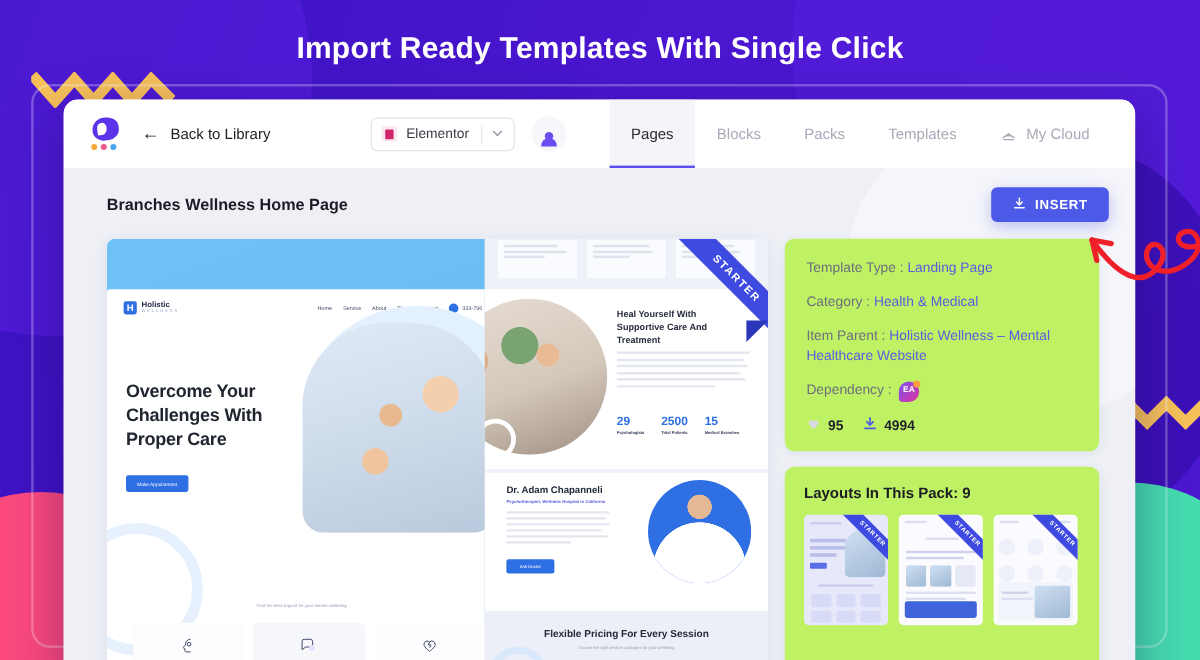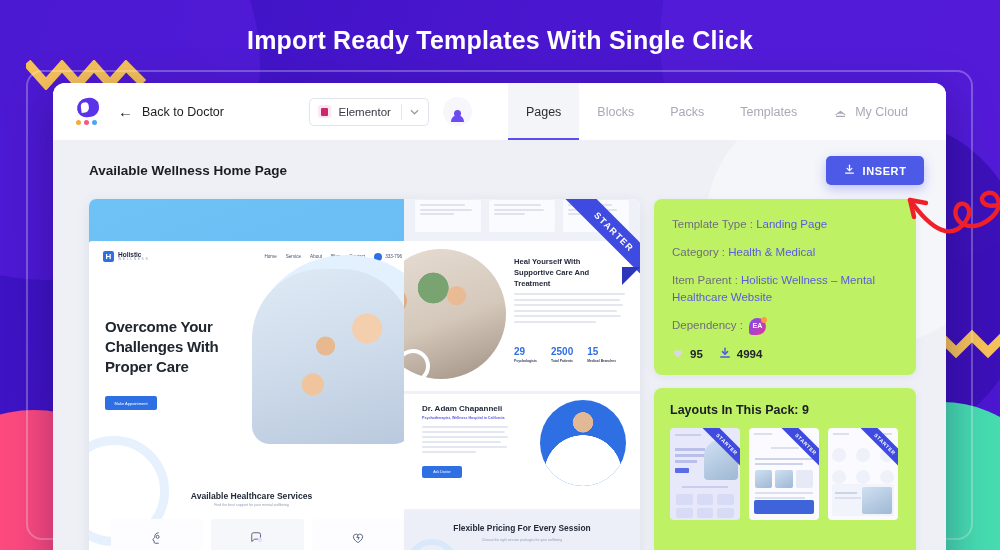--- a/index.html
+++ b/index.html
@@ -230,21 +230,21 @@
       <div class="drop"></div>
       <div class="dots">
           <i></i>
           <i></i>
           <i></i>
         </div>
     </div>
 
     <div id="back">
       <span class="arrow">←</span>
-      <span>Back to Doctor</span>
+      <span>Back to Library</span>
     </div>
 
     <div id="nav-right">
       <div id="builder-select">
         <span class="bsq">
             <i></i>
           </span>
         <span>Elementor</span>
         <span class="divider"></span>
         <span class="chev">
@@ -282,21 +282,21 @@
         </span>
         <span>My Cloud</span>
       </div>
     </div>
   </div>
 
   <div id="content">
     <div class="sheen"></div>
 
     <div id="subbar">
-      <div id="page-title">Available Wellness Home Page</div>
+      <div id="page-title">Branches Wellness Home Page</div>
       <button id="insert-btn">
         <span>
           <svg width="11" height="11" viewBox="0 0 14 14" fill="none" stroke="#fff" stroke-width="1.6" stroke-linecap="round">
             <path d="M7 1.5 L7 8"></path>
               <path d="M4 5.5 L7 8.5 L10 5.5"></path>
               <path d="M2 11.5 L12 11.5"></path>
           </svg>
         </span>
         <span>INSERT</span>
       </button>
@@ -330,21 +330,20 @@
             </div>
             <div id="pvl-hero-blob"></div>
             <div id="pvl-photo">
                 <div class="photo ph-family"></div>
               </div>
             <div id="pvl-h1" style="white-space:pre-line;">Overcome Your
 Challenges With
 Proper Care</div>
             <div id="pvl-cta">Make Appointment</div>
             <div id="pvl-ring"></div>
-            <div id="pvl-serv-t">Available Healthcare Services</div>
             <div id="pvl-serv-s">Find the best support for your mental wellbeing</div>
             <div id="pvl-cards">
               <div class="pvl-card lite">
                 <span class="ic">
                   <svg viewBox="0 0 24 24" width="14" height="14" fill="none" stroke="#3c4763" stroke-width="1.4">
                     <path d="M15 3c-4 0-7 3-7 7 0 2 -3 3 -3 5 0 1 1 1.6 2 1.6v2.6c0 1 .8 1.8 1.8 1.8H15"></path>
                     <circle cx="13" cy="10" r="2.6"></circle>
                   </svg>
                 </span>
 

